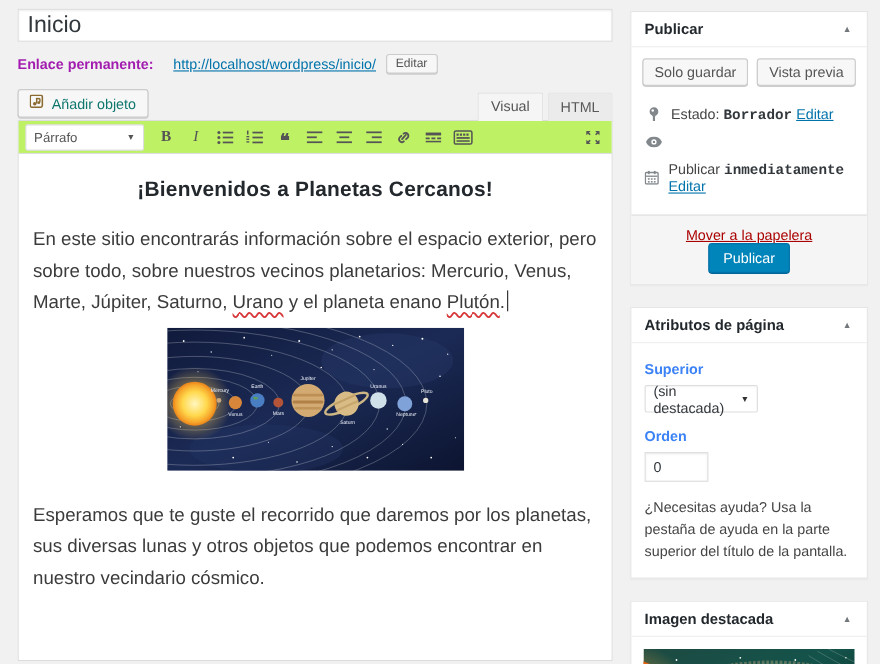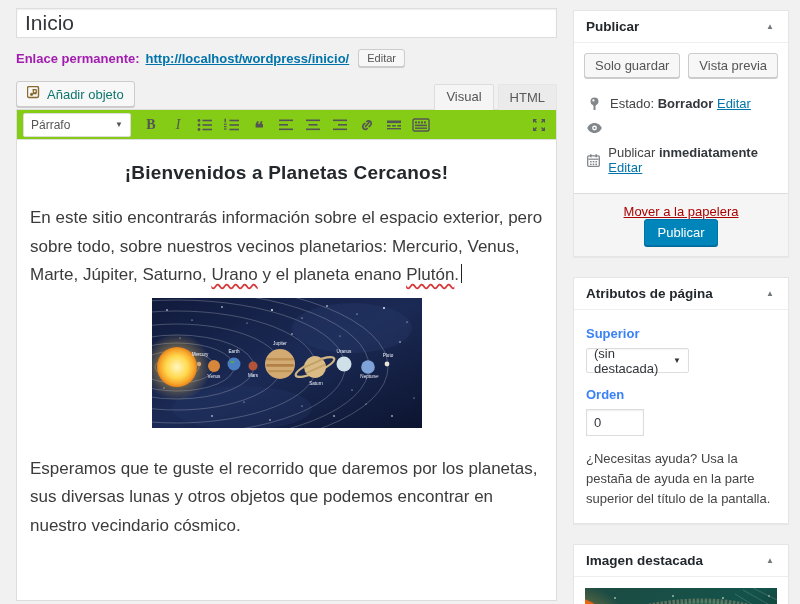--- a/index.html
+++ b/index.html
@@ -16,21 +16,21 @@
   .main-col { position:absolute; left:16px; top:8px; width:541px; }
 
   #title-input {
     width:100%; height:30px; background:#fff; border:1px solid #ddd;
     box-shadow:inset 0 1px 2px rgba(0,0,0,.07);
     font-size:21px; color:#32373c; padding:0 8px;
     font-family:"Liberation Sans", sans-serif; outline:none;
   }
   .permalink-row { margin-top:9px; height:22px; display:flex; align-items:center; gap:4px; }
   .permalink-row strong { color:#a21caf; font-weight:bold; }
-  .permalink-row a { margin-left:2px;font-weight:bold; }
+  .permalink-row a { margin-left:14px; }
   .small-btn {
     background:#f7f7f7; border:1px solid #ccc; border-radius:3px;
     color:#555; font-size:11px; padding:2px 8px; margin-left:5px; cursor:pointer;
     box-shadow:0 1px 0 #ccc; font-family:"Liberation Sans", sans-serif;
   }
 
   .media-tab-row { position:relative; margin-top:12px; height:28px; }
   .add-media-btn {
     display:inline-flex; align-items:center; gap:6px;
     background:#f7f7f7; border:1px solid #ccc; border-radius:3px;
@@ -41,21 +41,21 @@
   .tab {
     border:1px solid #e5e5e5; border-bottom:none;
     background:#ebebeb; color:#595959; font-size:13px;
     padding:4px 11px 5px; cursor:pointer; border-radius:2px 2px 0 0;
     font-family:"Liberation Sans", sans-serif;
   }
   .tab.active { background:#f5f5f5; border-color:#ddd; color:#555; padding-bottom:6px; }
 
   .editor-box { border:1px solid #ddd; background:#fff; height:492px; }
   .toolbar {
-    height:30px; background:#84cc16; border-bottom:1px solid #ddd;
+    height:30px; background:#bef264; border-bottom:1px solid #ddd;
     display:flex; align-items:center; padding:0 4px; gap:1px;
   }
   .para-select {
     width:108px; height:24px; background:#fff; border:1px solid #ddd; border-radius:2px;
     display:flex; align-items:center; justify-content:space-between;
     padding:0 7px; margin:0 6px 0 2px; color:#555; font-size:12px; cursor:pointer;
   }
   .para-select .arrow { font-size:8px; color:#555; }
   .tb-btn {
     width:26px; height:24px; border:1px solid transparent; background:transparent;
@@ -95,21 +95,21 @@
 
   .publish-body { padding:10px 10px 4px; }
   .minor-actions { display:flex; justify-content:space-between; margin-bottom:12px; }
   .wp-btn {
     background:#f7f7f7; border:1px solid #ccc; border-radius:3px;
     color:#555; font-size:13px; padding:4px 10px; cursor:pointer;
     box-shadow:0 1px 0 #ccc; font-family:"Liberation Sans", sans-serif;
   }
   .misc-row { display:flex; align-items:center; gap:8px; padding:6px 2px; color:#444; }
   .misc-row .mi { width:16px; display:flex; justify-content:center; color:#82878c; }
-  .misc-row b { color:#32373c; }
+  .misc-row b { color:#32373c;font-family:Liberation Mono, monospace; }
   .panel-footer {
     margin-top:8px; background:#f5f5f5; border-top:1px solid #ddd;
     padding:10px; display:flex; align-items:center; justify-content:space-between;flex-direction:column;
   }
   .trash-link { color:#a00; font-size:13px; }
   .publish-btn {
     background:#0085ba; border:1px solid #0073aa; border-radius:3px;
     color:#fff; font-size:13px; padding:5px 13px; cursor:pointer;
     box-shadow:0 1px 0 #006799; font-family:"Liberation Sans", sans-serif;
   }

